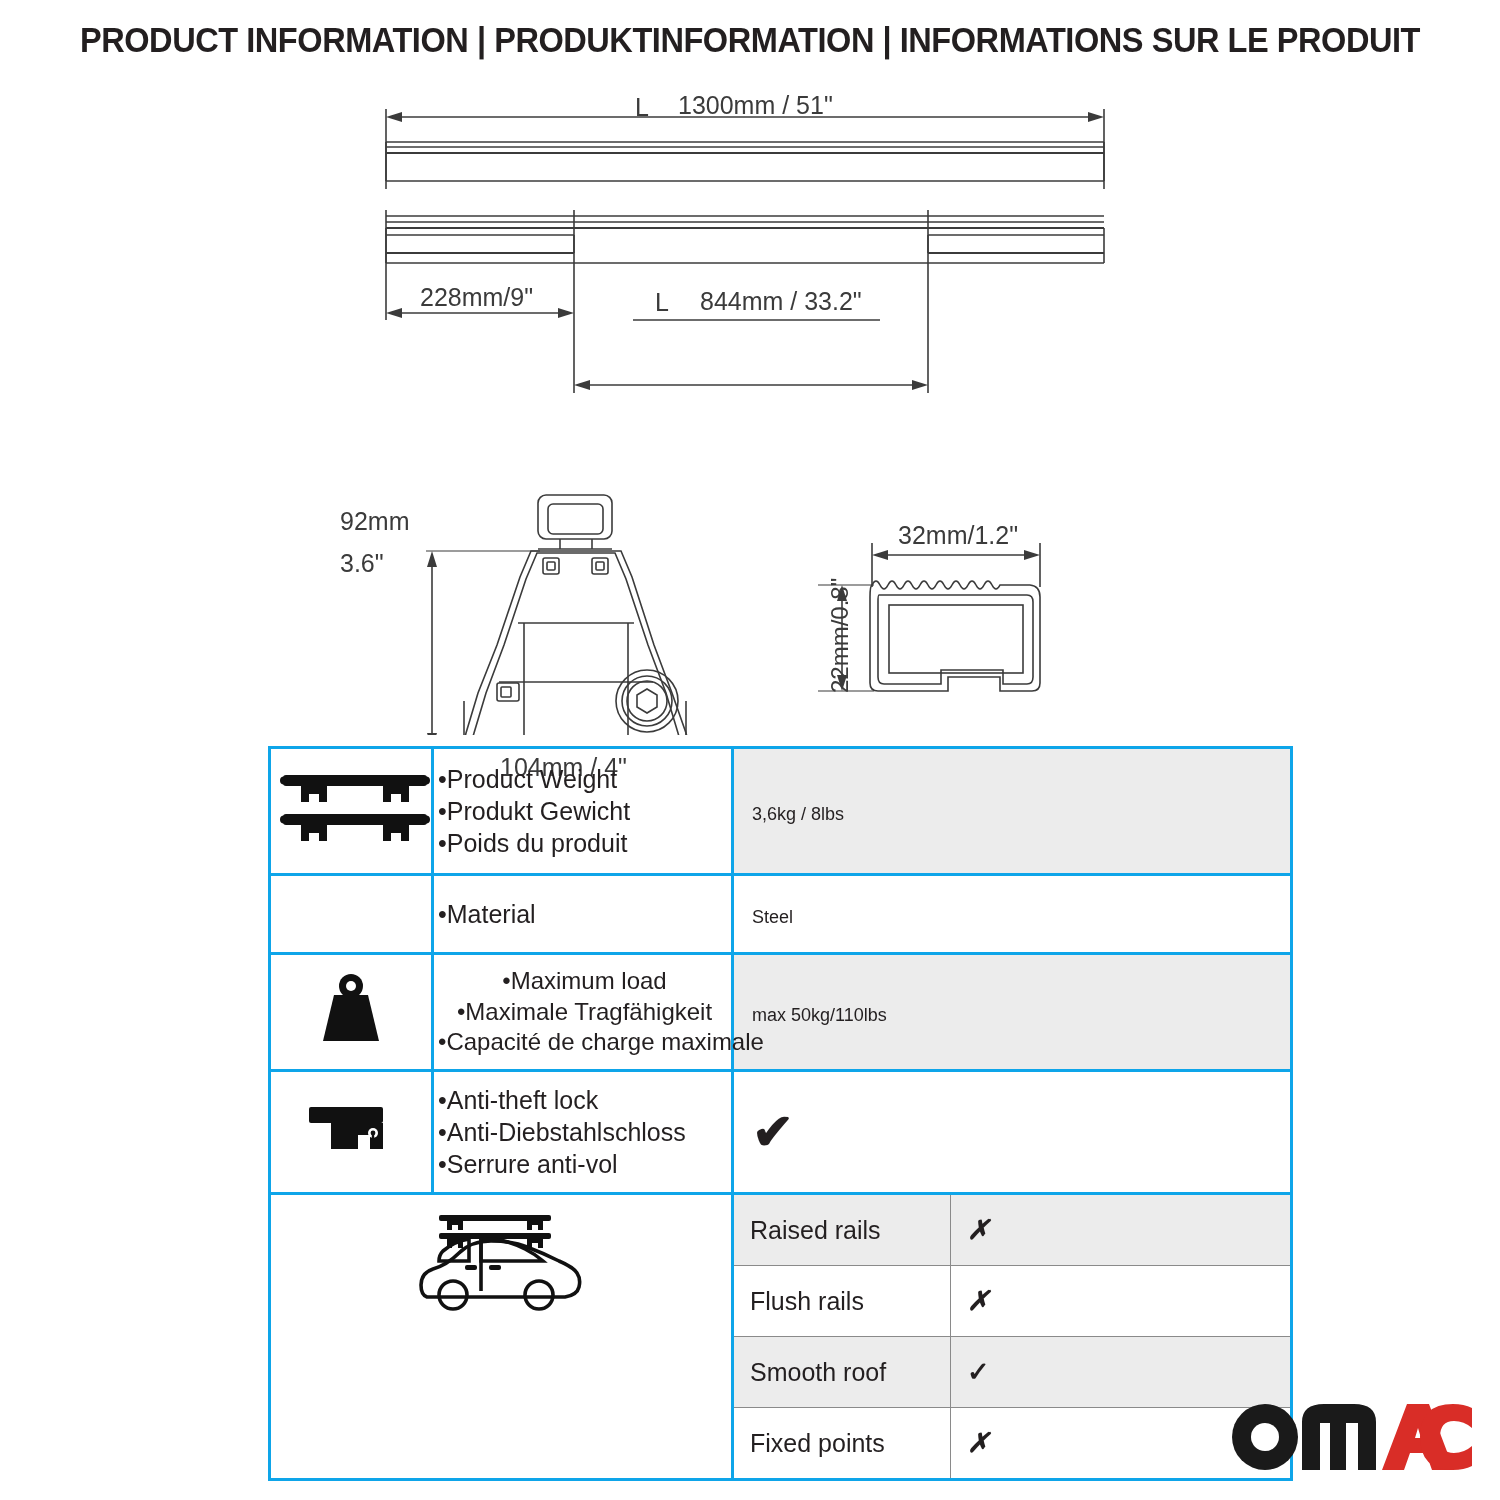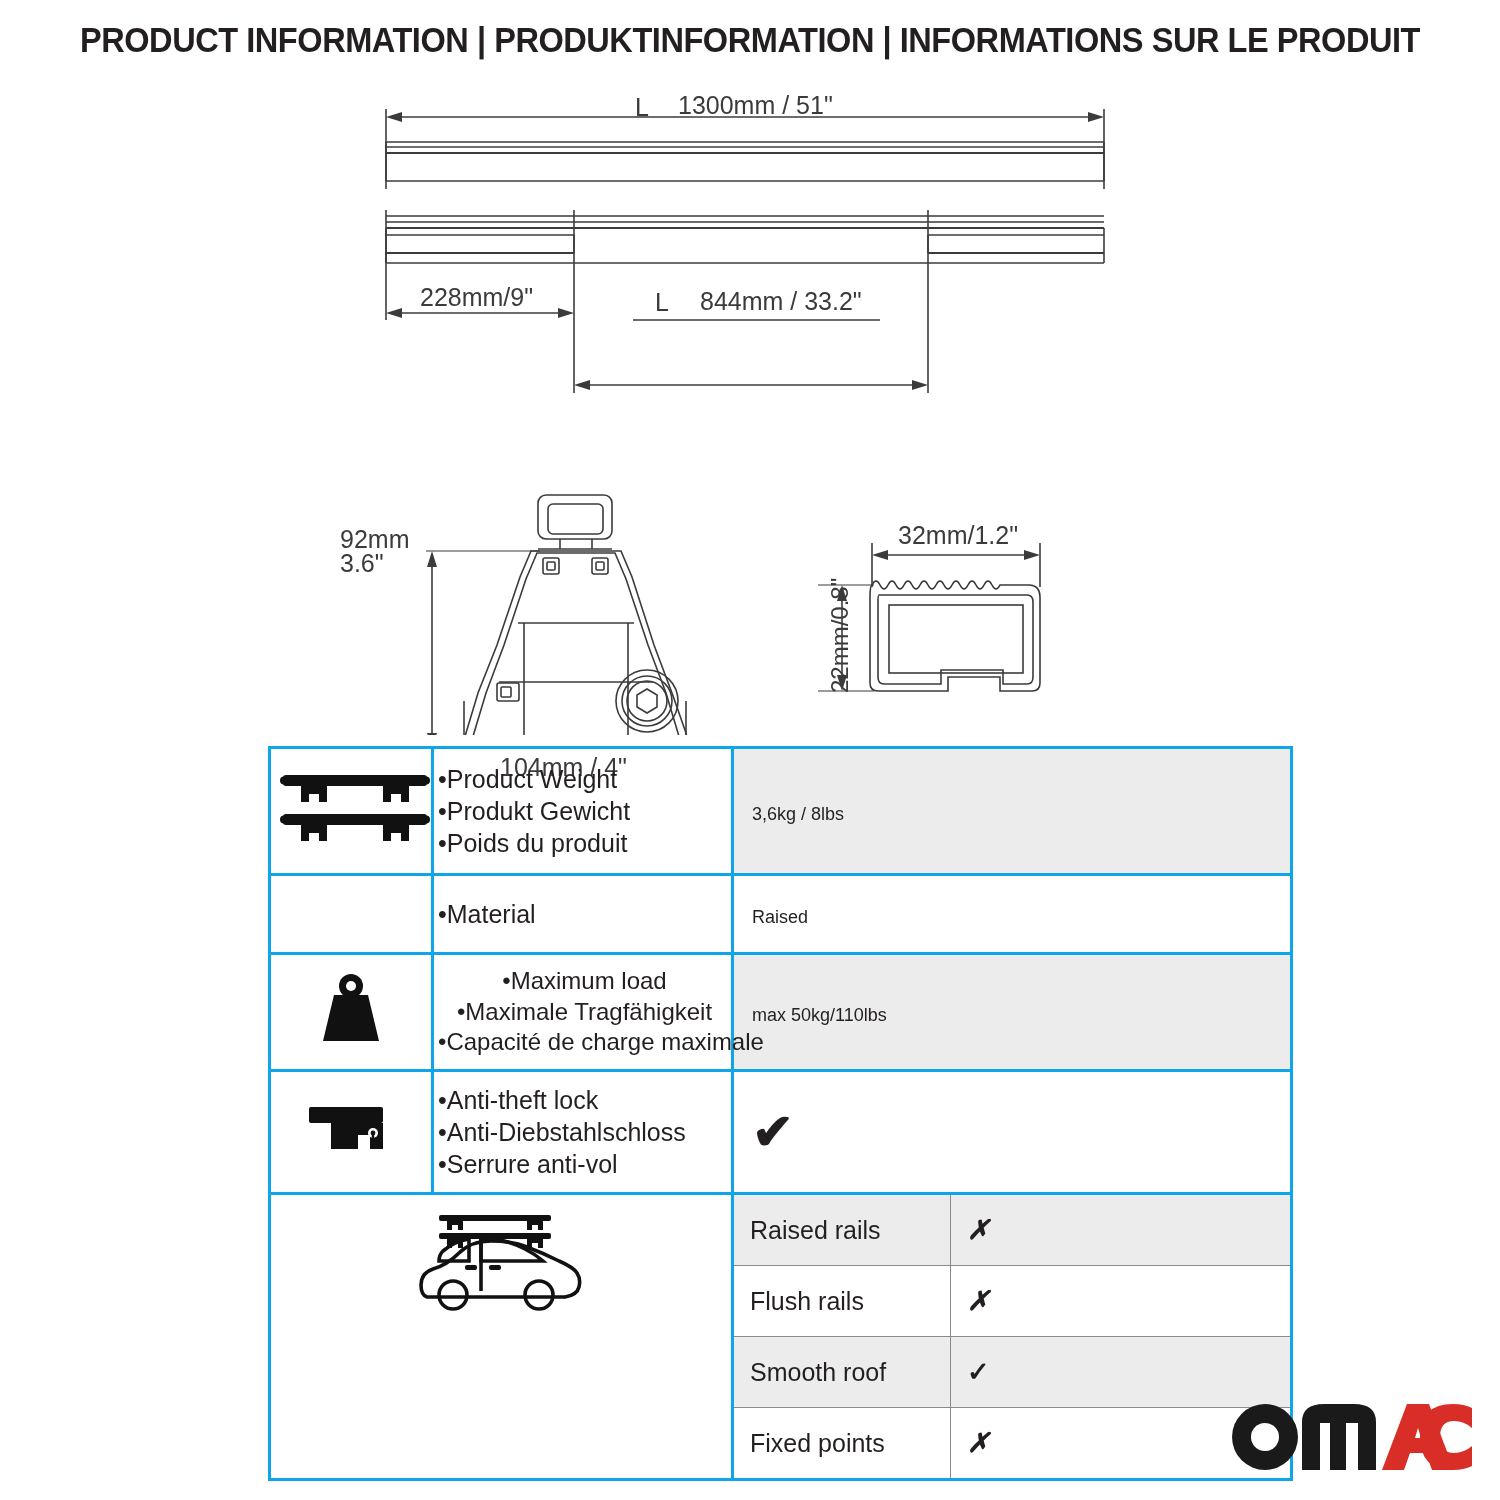--- a/index.html
+++ b/index.html
@@ -279,21 +279,21 @@
 
     
     <div class="dim-L" style="left:635px; top:8px;">L</div>
     <div class="dim-label" style="left:678px; top:6px;">1300mm / 51"</div>
 
     <div class="dim-label" style="left:420px; top:198px;">228mm/9"</div>
 
     <div class="dim-L" style="left:655px; top:203px;">L</div>
     <div class="dim-label" style="left:700px; top:202px;">844mm / 33.2"</div>
 
-    <div class="dim-label" style="left:340px; top:440px;">92mm</div>
+    <div class="dim-label" style="left:340px; top:422px;">92mm</div>
     <div class="dim-label" style="left:340px; top:464px;">3.6"</div>
 
     <div class="dim-label" style="left:500px; top:668px;">104mm / 4"</div>
 
     <div class="dim-label" style="left:898px; top:436px;">32mm/1.2"</div>
 
     <div class="vrot" style="left:826px; top:608px;">22mm/0.8"</div>
   </div>
 
   <table class="spec-table">
@@ -329,21 +329,21 @@
       </tr>
 
       <tr>
         <td class="icon-cell" style="height:76px;"></td>
         <td class="label-cell">
           <div class="bullets">
             <div>•Material</div>
           </div>
         </td>
         <td class="value-cell">
-          <span class="value-text">Raised</span>
+          <span class="value-text">Steel</span>
         </td>
       </tr>
 
       <tr>
         <td class="icon-cell" style="height:114px;">
           <svg width="70" height="76" viewBox="0 0 70 76">
             <g fill="#111111">
               <circle cx="35" cy="15" r="12"></circle>
               <circle cx="35" cy="15" r="5" fill="#ffffff"></circle>
               <path d="M18 24 h34 l11 46 h-56 z"></path>

